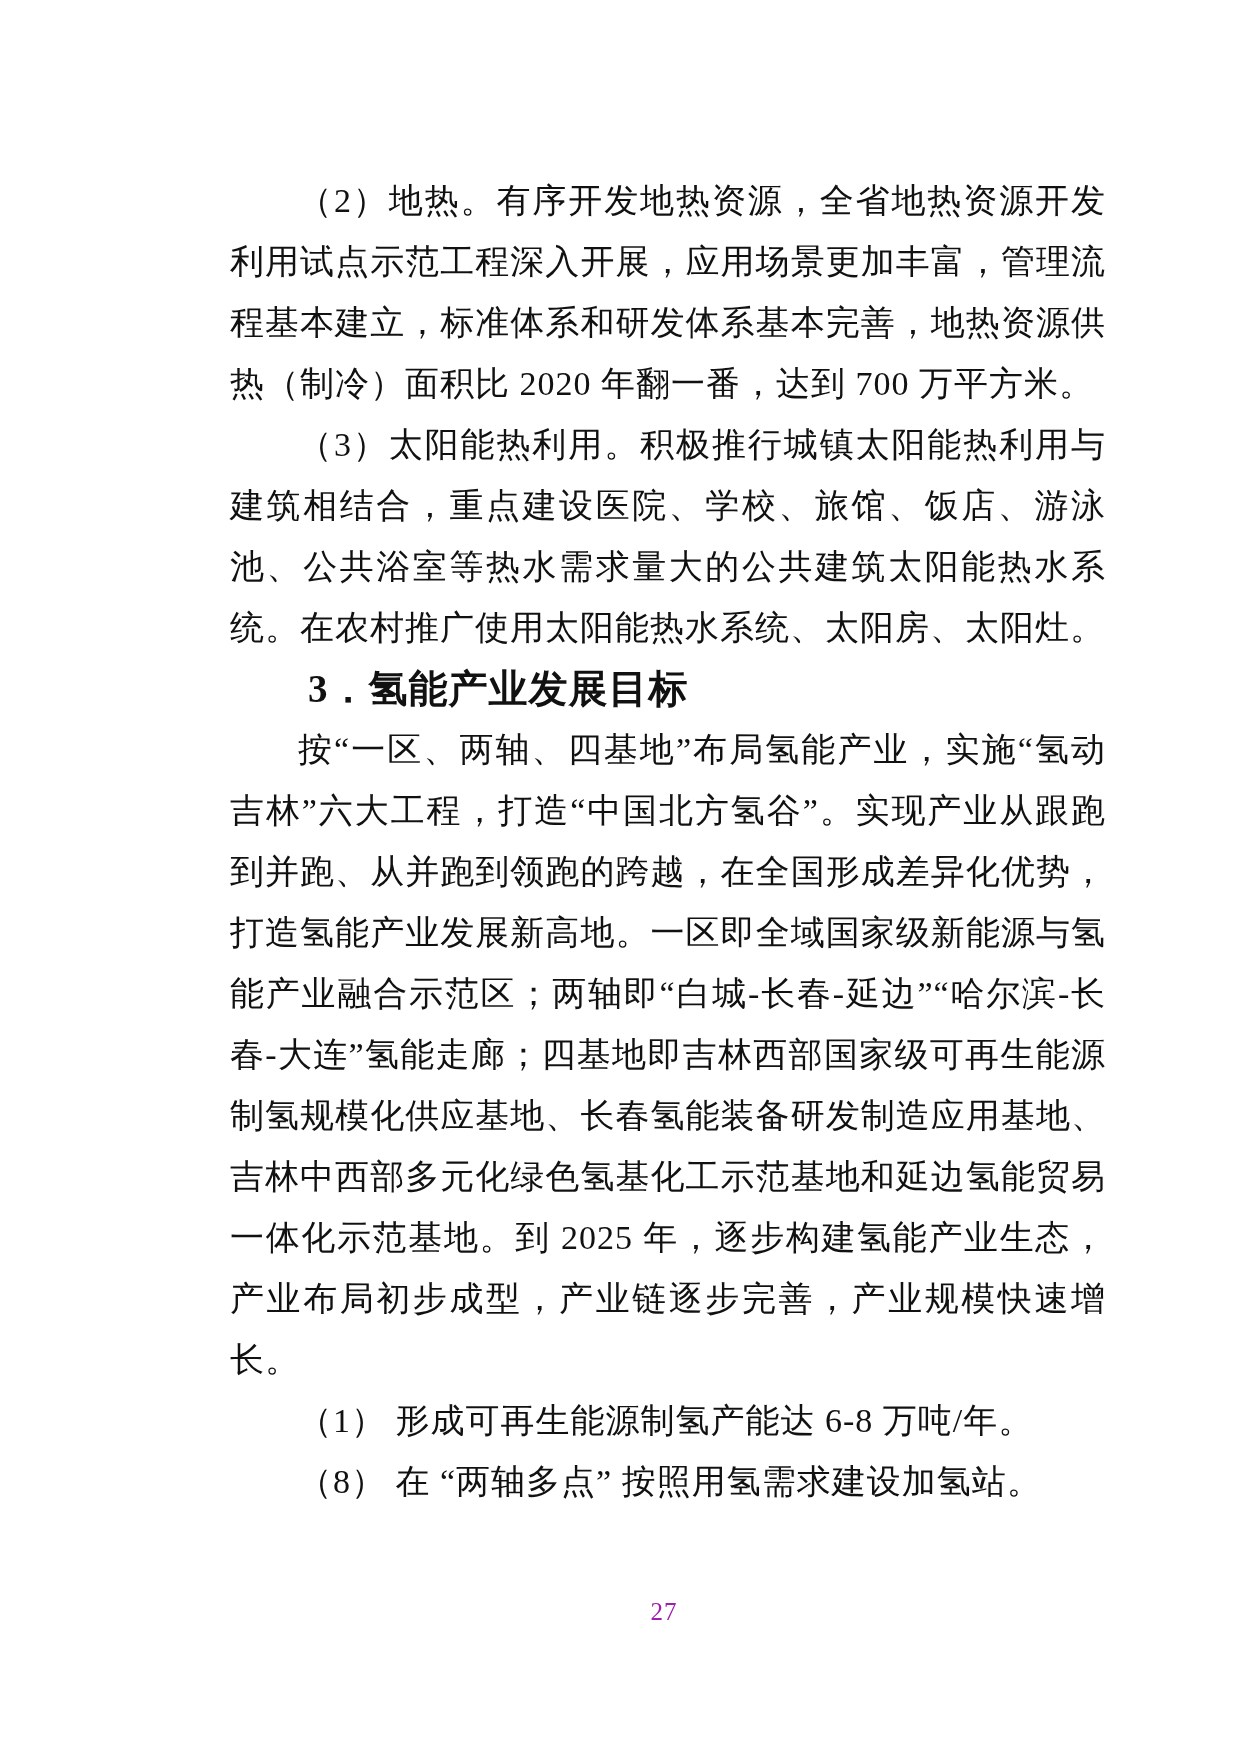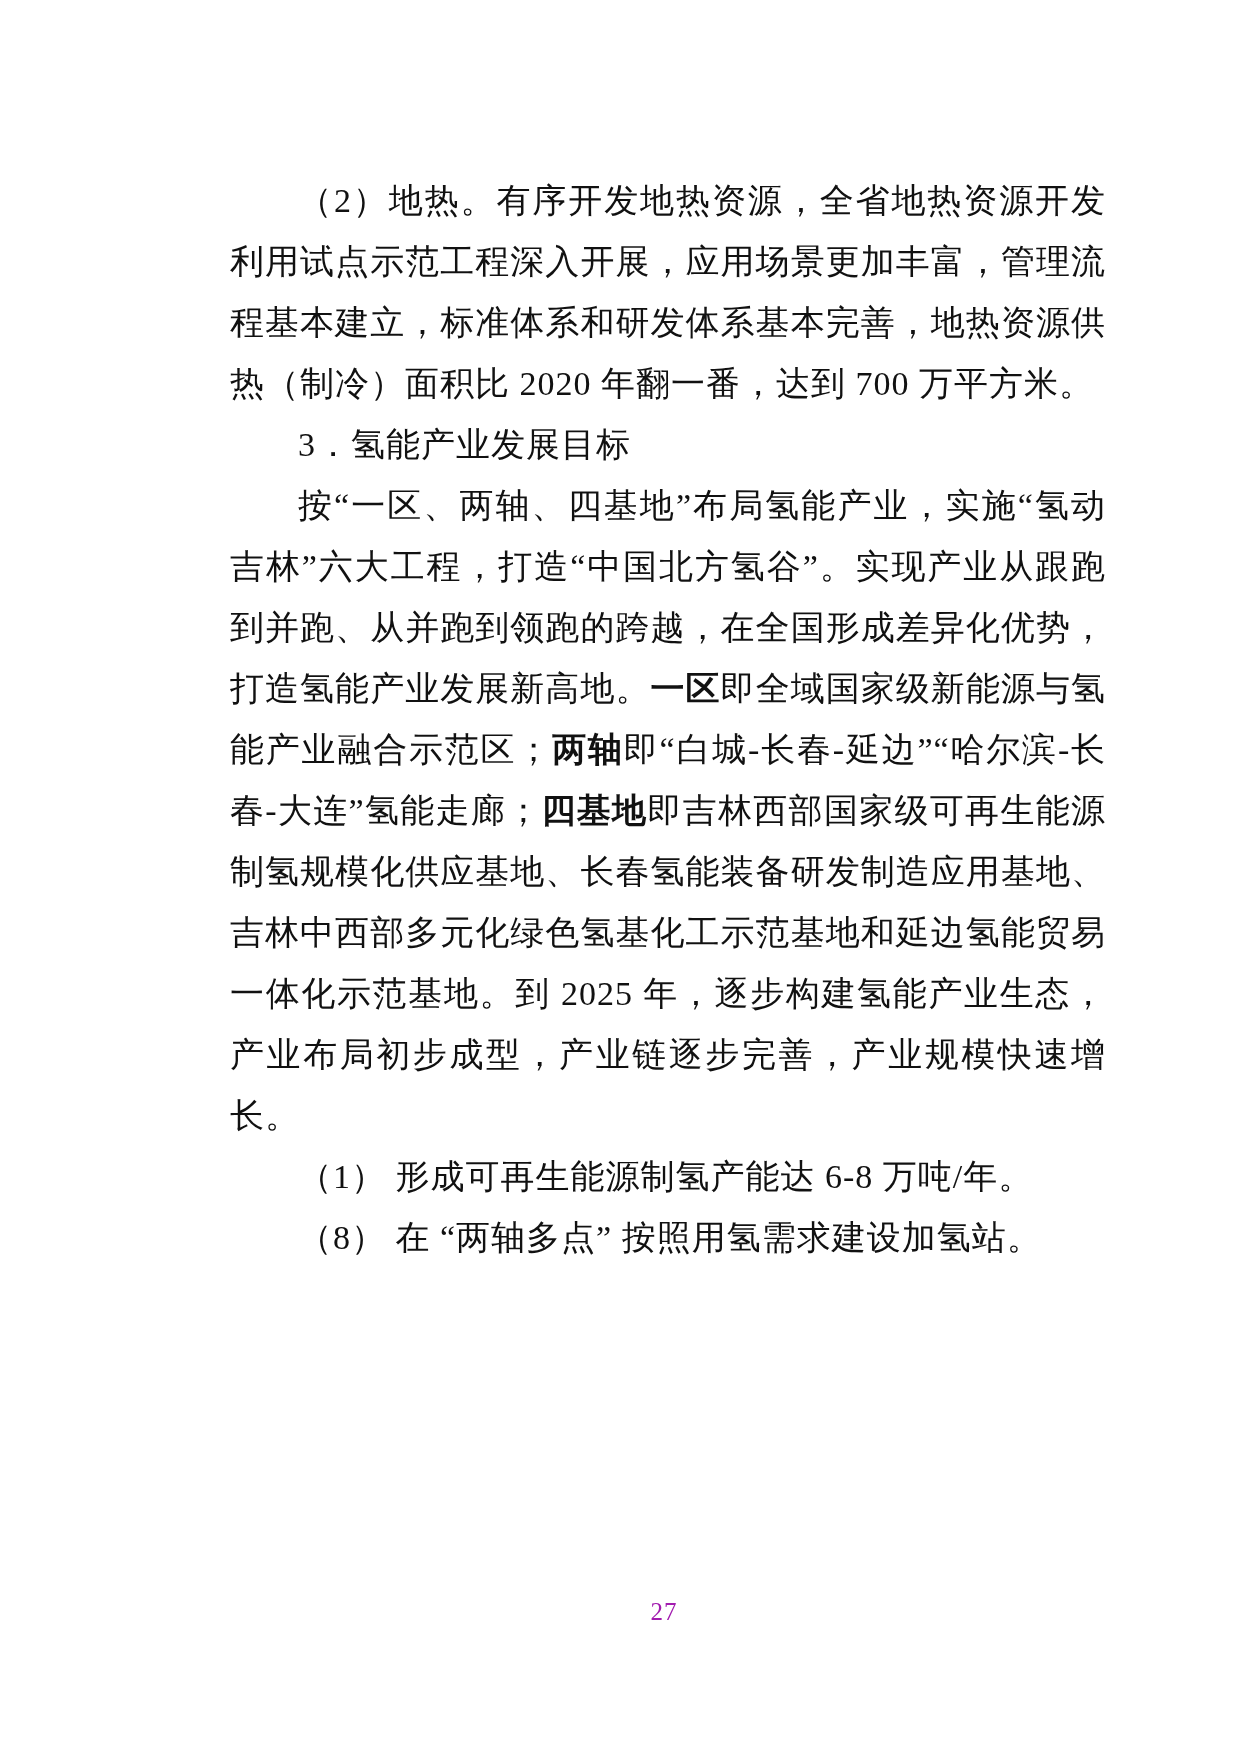--- a/index.html
+++ b/index.html
@@ -31,42 +31,43 @@
   .para {
     margin: 0;
     padding: 0;
     text-indent: 2em;
     font-weight: normal;
   }
   .heading {
     margin: 0;
     padding: 0;
     text-indent: 2em;
-    font-weight: normal;
-    font-size: 34px;
+    font-weight: bold;
+    font-size: 39px;
   }
   .bold {
-    font-weight: bold;
+    font-weight: normal;
   }
   .footer {
     position: absolute;
     bottom: 128px;
     left: 0;
     width: 100%;
     text-align: center;
     font-size: 25px;
     letter-spacing: 1px;
     color: #a21caf;
   }
 </style>
 </head>
 <body>
 
 <div class="page">
   <div class="content">
     <p class="para">（2）地热。有序开发地热资源，全省地热资源开发利用试点示范工程深入开展，应用场景更加丰富，管理流程基本建立，标准体系和研发体系基本完善，地热资源供热（制冷）面积比 2020 年翻一番，达到 700 万平方米。</p>
+    <p class="para">（3）太阳能热利用。积极推行城镇太阳能热利用与建筑相结合，重点建设医院、学校、旅馆、饭店、游泳池、公共浴室等热水需求量大的公共建筑太阳能热水系统。在农村推广使用太阳能热水系统、太阳房、太阳灶。</p>
     <h3 class="heading">3．氢能产业发展目标</h3>
     <p class="para"><span>按“一区、两轴、四基地”布局氢能产业，实施“氢动吉林”六大工程，打造“中国北方氢谷”。实现产业从跟跑到并跑、从并跑到领跑的跨越，在全国形成差异化优势，打造氢能产业发展新高地。</span><span class="bold">一区</span><span>即全域国家级新能源与氢能产业融合示范区；</span><span class="bold">两轴</span><span>即“白城-长春-延边”“哈尔滨-长春-大连”氢能走廊；</span><span class="bold">四基地</span><span>即吉林西部国家级可再生能源制氢规模化供应基地、长春氢能装备研发制造应用基地、吉林中西部多元化绿色氢基化工示范基地和延边氢能贸易一体化示范基地。到 2025 年，逐步构建氢能产业生态，产业布局初步成型，产业链逐步完善，产业规模快速增长。</span></p>
     <p class="para">（1） 形成可再生能源制氢产能达 6-8 万吨/年。</p>
     <p class="para">（8） 在 “两轴多点” 按照用氢需求建设加氢站。</p>
   </div>
   <div class="footer">27</div>
 </div>
 
 </body></html>

